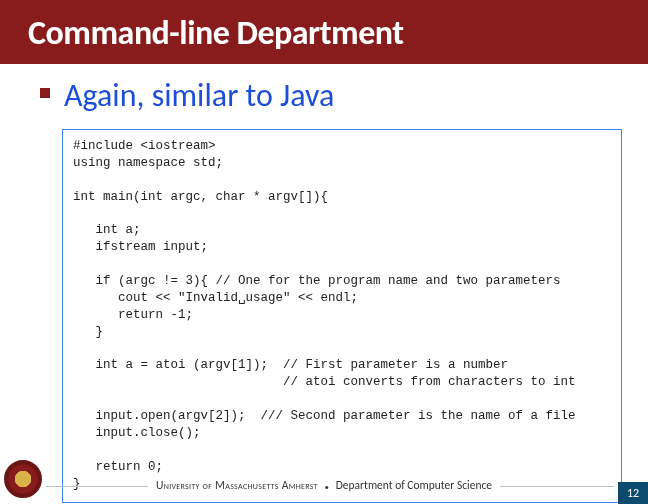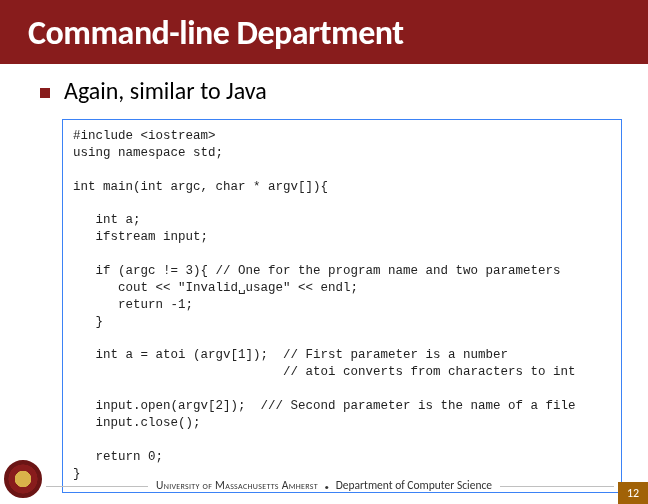--- a/index.html
+++ b/index.html
@@ -34,22 +34,22 @@
   }
   .bullet-sq {
     width: 10px;
     height: 10px;
     background: #881c1c;
     margin-top: 12px;
     margin-right: 14px;
     flex-shrink: 0;
   }
   .bullet-text {
-    font-size: 24px;
-    color: #000000;
+    font-size: 32px;
+    color: #1d4ed8;
     text-align: center;
   }
   .code-box {
     margin-left: 22px;
     border: 1px solid #3b82f6;
     padding: 8px 10px 10px 10px;
     font-family: "Courier New", monospace;
     font-size: 12.5px;
     line-height: 1.35;
     color: #222;
@@ -104,21 +104,21 @@
     margin: 0 4px;
     font-size: 9px;
     vertical-align: middle;
   }
   .page-num {
     position: absolute;
     right: 0;
     bottom: 0;
     width: 30px;
     height: 22px;
-    background: #a16207;
+    background: #0c4a6e;
     color: #fff;
     font-size: 12px;
     display: flex;
     align-items: center;
     justify-content: center;
   }
 </style>
 </head>
 <body>
 

